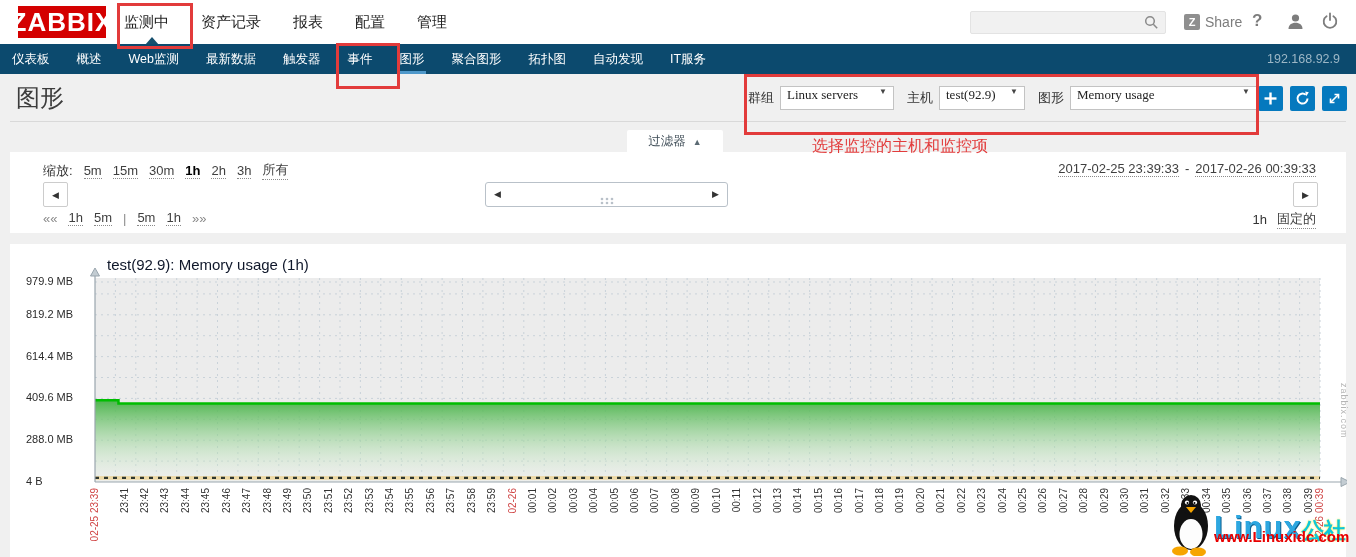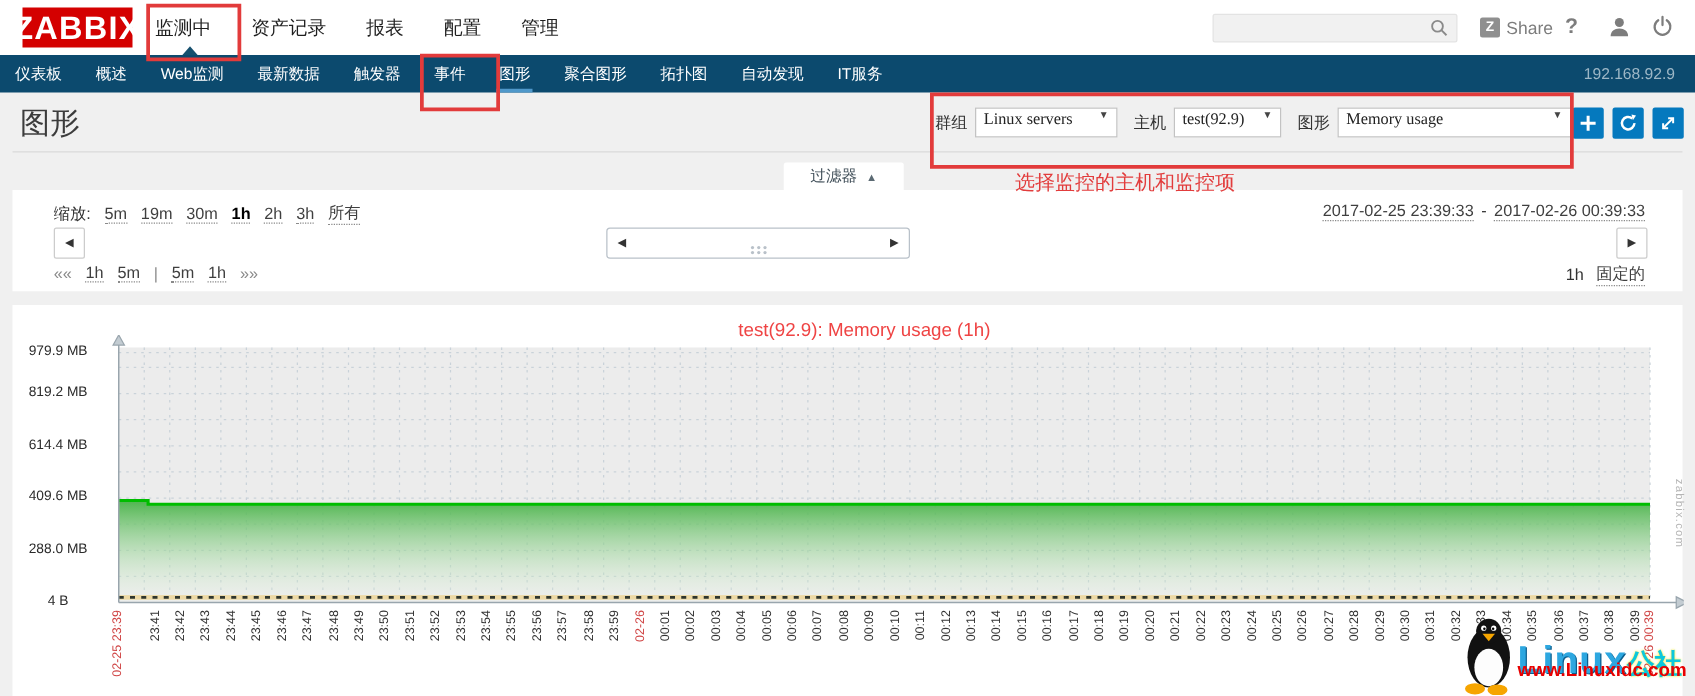--- a/index.html
+++ b/index.html
@@ -66,22 +66,22 @@
               display:flex;align-items:center;justify-content:center;font-size:9px;color:#333;cursor:pointer;box-sizing:border-box;}
   .scrollbar{position:absolute;left:475px;top:30px;width:243px;height:25px;border:1px solid #b9c1c9;
              border-radius:3px;background:#fff;box-sizing:border-box;cursor:pointer;}
   .sb-arrow{position:absolute;top:6px;font-size:9px;color:#333;}
   .sb-grip{position:absolute;left:114px;top:8px;}
   .pager-row{position:absolute;left:33px;top:58px;font-size:13px;display:flex;gap:11px;color:#8a8a8a;align-items:center;}
   .fixed-row{position:absolute;right:30px;top:58px;font-size:13px;color:#333;display:flex;gap:10px;align-items:center;}
 
   
   .graph-card{position:absolute;left:10px;top:244px;width:1336px;height:313px;background:#fff;}
-  .chart-title{position:absolute;left:69px;top:12px;width:1225px;text-align:center;font-size:15px;color:#ef4444;}
-  .ylabel{position:absolute;left:0;width:73px;text-align:center;font-size:11px;color:#2b2b2b;}
+  .chart-title{position:absolute;left:97px;top:12px;width:1225px;font-size:15px;color:#0f172a;}
+  .ylabel{position:absolute;left:16px;width:73px;text-align:left;font-size:11px;color:#2b2b2b;}
   .xtick{position:absolute;width:60px;height:12px;line-height:12px;font-size:10px;text-align:right;color:#333;
          transform-origin:0 0;transform:rotate(-90deg) translateX(-100%);white-space:nowrap;}
   .xtick.red{color:#d04545;}
 
   
   .watermark{position:absolute;left:1168px;top:488px;width:188px;height:69px;z-index:50;pointer-events:none;}
   .wm-title{position:absolute;left:46px;top:22px;font-size:31px;font-weight:bold;color:#2da7e0;
             text-shadow:1px 1px 0 #0b5e8e;letter-spacing:1px;white-space:nowrap;}
   .wm-cn{font-size:22px;color:#0cc7dd;text-shadow:0 0 2px #ffe400;letter-spacing:0;}
   .wm-url{position:absolute;left:46px;top:40px;font-size:15px;font-weight:bold;color:#e80000;white-space:nowrap;}
@@ -195,21 +195,21 @@
 <div class="filter-tab">
   <span>过滤器</span>
   <span class="tab-arrow">▲</span>
 </div>
 <div class="note-red">选择监控的主机和监控项</div>
 
 <div class="filter-panel">
   <div class="zoom-row">
     <span>缩放:</span>
   <span class="link-dotted">5m</span>
-      <span class="link-dotted">19m</span>
+      <span class="link-dotted">15m</span>
       <span class="link-dotted">30m</span>
       <span class="link-dotted link-bold">1h</span>
       <span class="link-dotted">2h</span>
       <span class="link-dotted">3h</span>
       <span class="link-dotted">所有</span>
     </div>
   <div class="dates">
     <span class="link-dotted">2017-02-25 23:39:33</span>
     <span>-</span>
     <span class="link-dotted">2017-02-26 00:39:33</span>

